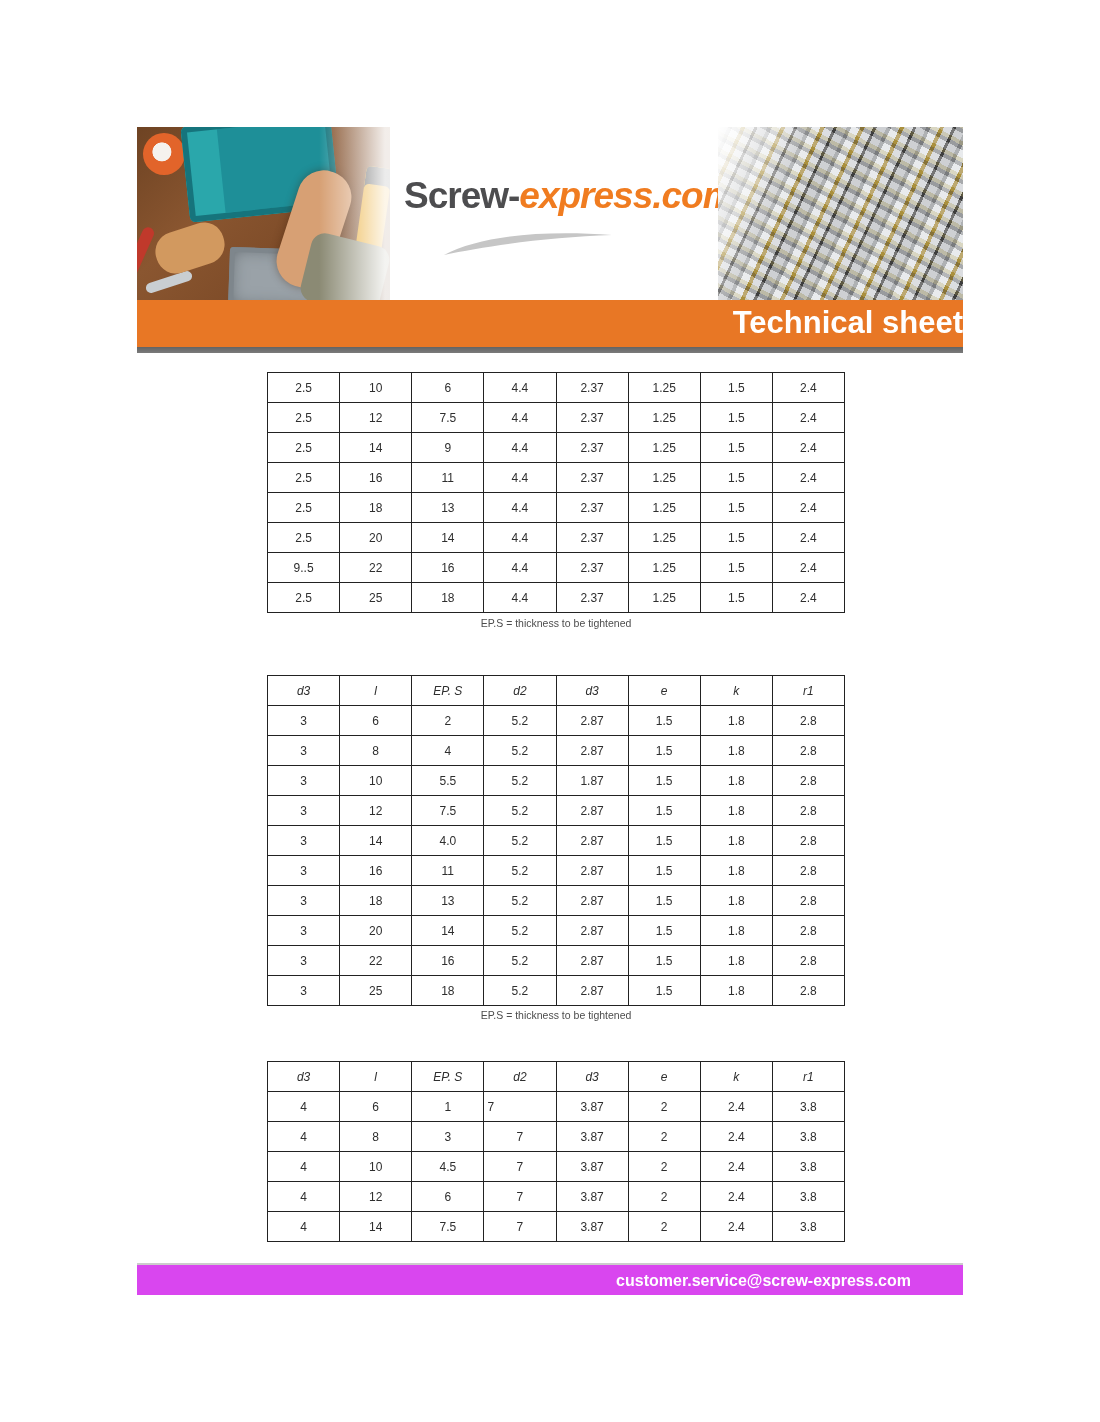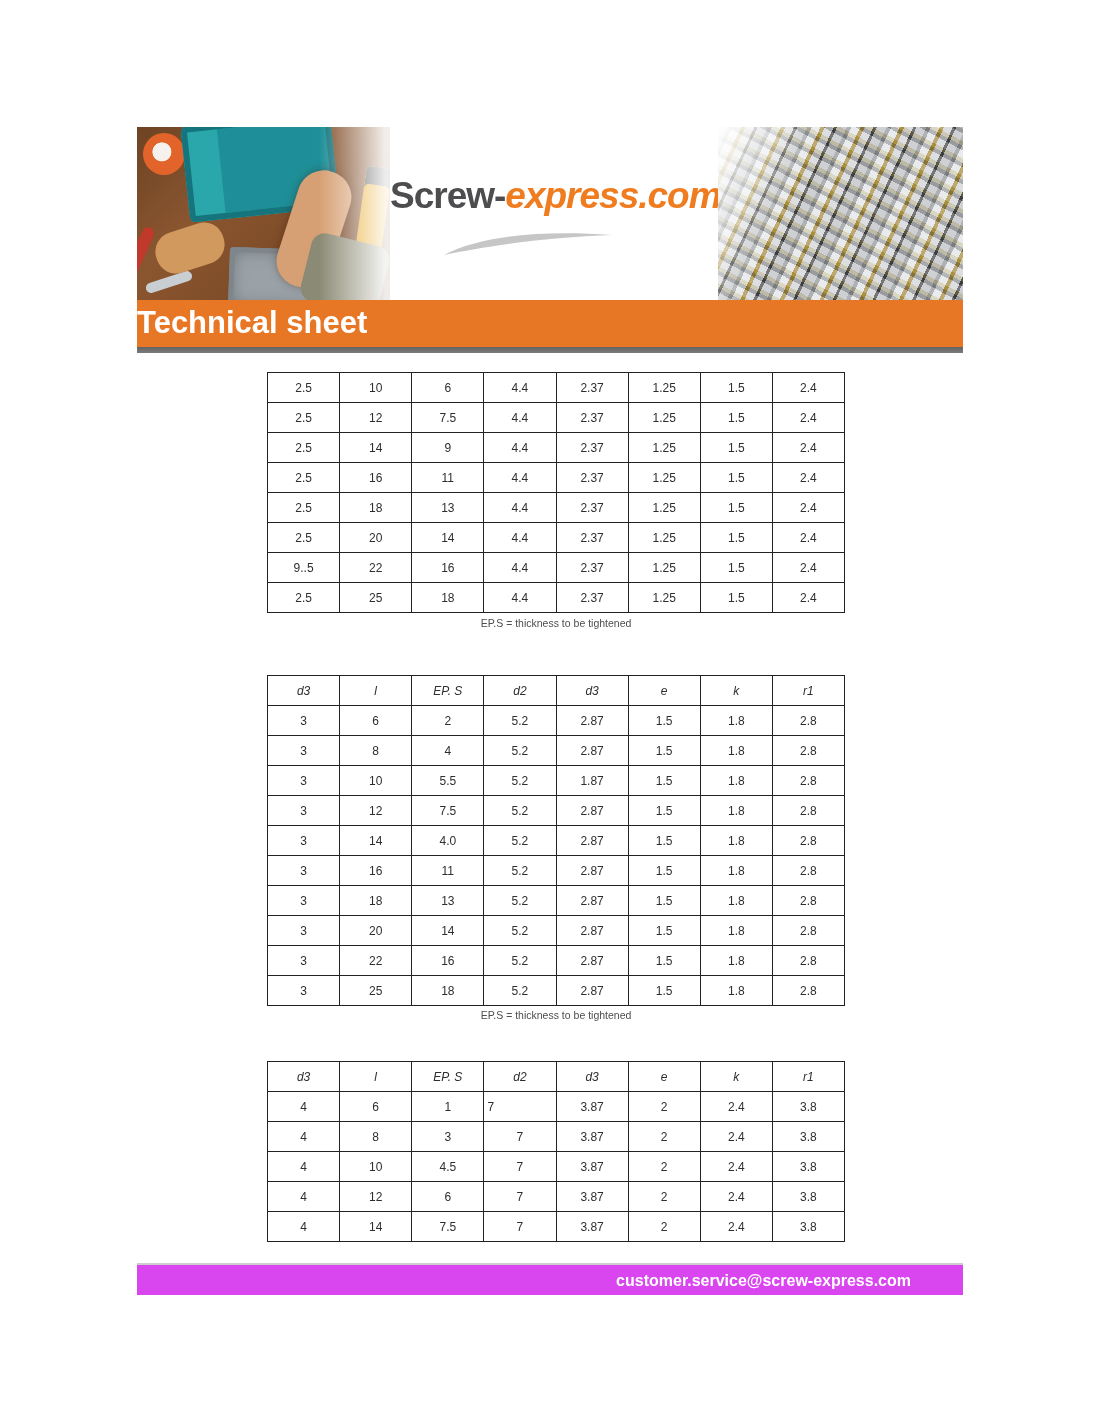--- a/index.html
+++ b/index.html
@@ -28,27 +28,27 @@
   .sleeve{left:168px;top:112px;width:80px;height:70px;background:#8b8a74;border-radius:14px;transform:rotate(14deg);}
   .hand-left{left:18px;top:100px;width:70px;height:42px;background:#d2995f;border-radius:20px;transform:rotate(-18deg);}
   .tape{left:6px;top:6px;width:42px;height:42px;border-radius:50%;background:radial-gradient(circle at 45% 45%,#f5f2ee 0 28%,#e2642a 30% 100%);}
   .screwdriver{left:-6px;top:98px;width:12px;height:66px;background:#c0392b;border-radius:6px;transform:rotate(24deg);}
   .wrench{left:8px;top:150px;width:48px;height:10px;background:#c9ced2;border-radius:5px;transform:rotate(-18deg);}
   .drill{left:224px;top:40px;width:26px;height:84px;background:#e8a41f;border-radius:5px;transform:rotate(8deg);box-shadow:inset 0 18px 0 #3c3c3c;}
 
   
   .logo-block{position:absolute;left:253px;top:48px;width:328px;text-align:center;white-space:nowrap;}
   .logo-text{font-size:37px;font-weight:bold;letter-spacing:-1px;}
-  .logo-screw{color:#4d4d4f;}
+  .logo-screw{color:#4d4d4f;margin-left:14px;}
   .logo-express{color:#f07c20;font-style:italic;}
   .logo-swoosh{position:absolute;left:50px;top:53px;width:180px;height:30px;}
 
   
   .banner{position:absolute;left:137px;top:300px;width:826px;height:47px;background:#e87725;
-      color:#ffffff;font-size:31px;font-weight:bold;text-align:left;line-height:46px;letter-spacing:0;}
+      color:#ffffff;font-size:31px;font-weight:bold;text-align:right;line-height:46px;letter-spacing:0;}
   .banner-shadow{position:absolute;left:137px;top:347px;width:826px;height:6px;
       background:linear-gradient(to bottom,#636363,#7b7b7b);}
 
   
   table.sheet{position:absolute;left:267px;width:578px;border-collapse:collapse;table-layout:fixed;}
   table.sheet th,table.sheet td{border:1px solid #222222;height:29px;text-align:center;vertical-align:middle;
       font-size:12px;color:#2e2e2e;padding:0;overflow:hidden;}
   table.sheet th{font-style:italic;font-weight:normal;}
   .t1{top:372px;border-radius:24px;}
   .t2{top:675px;}

